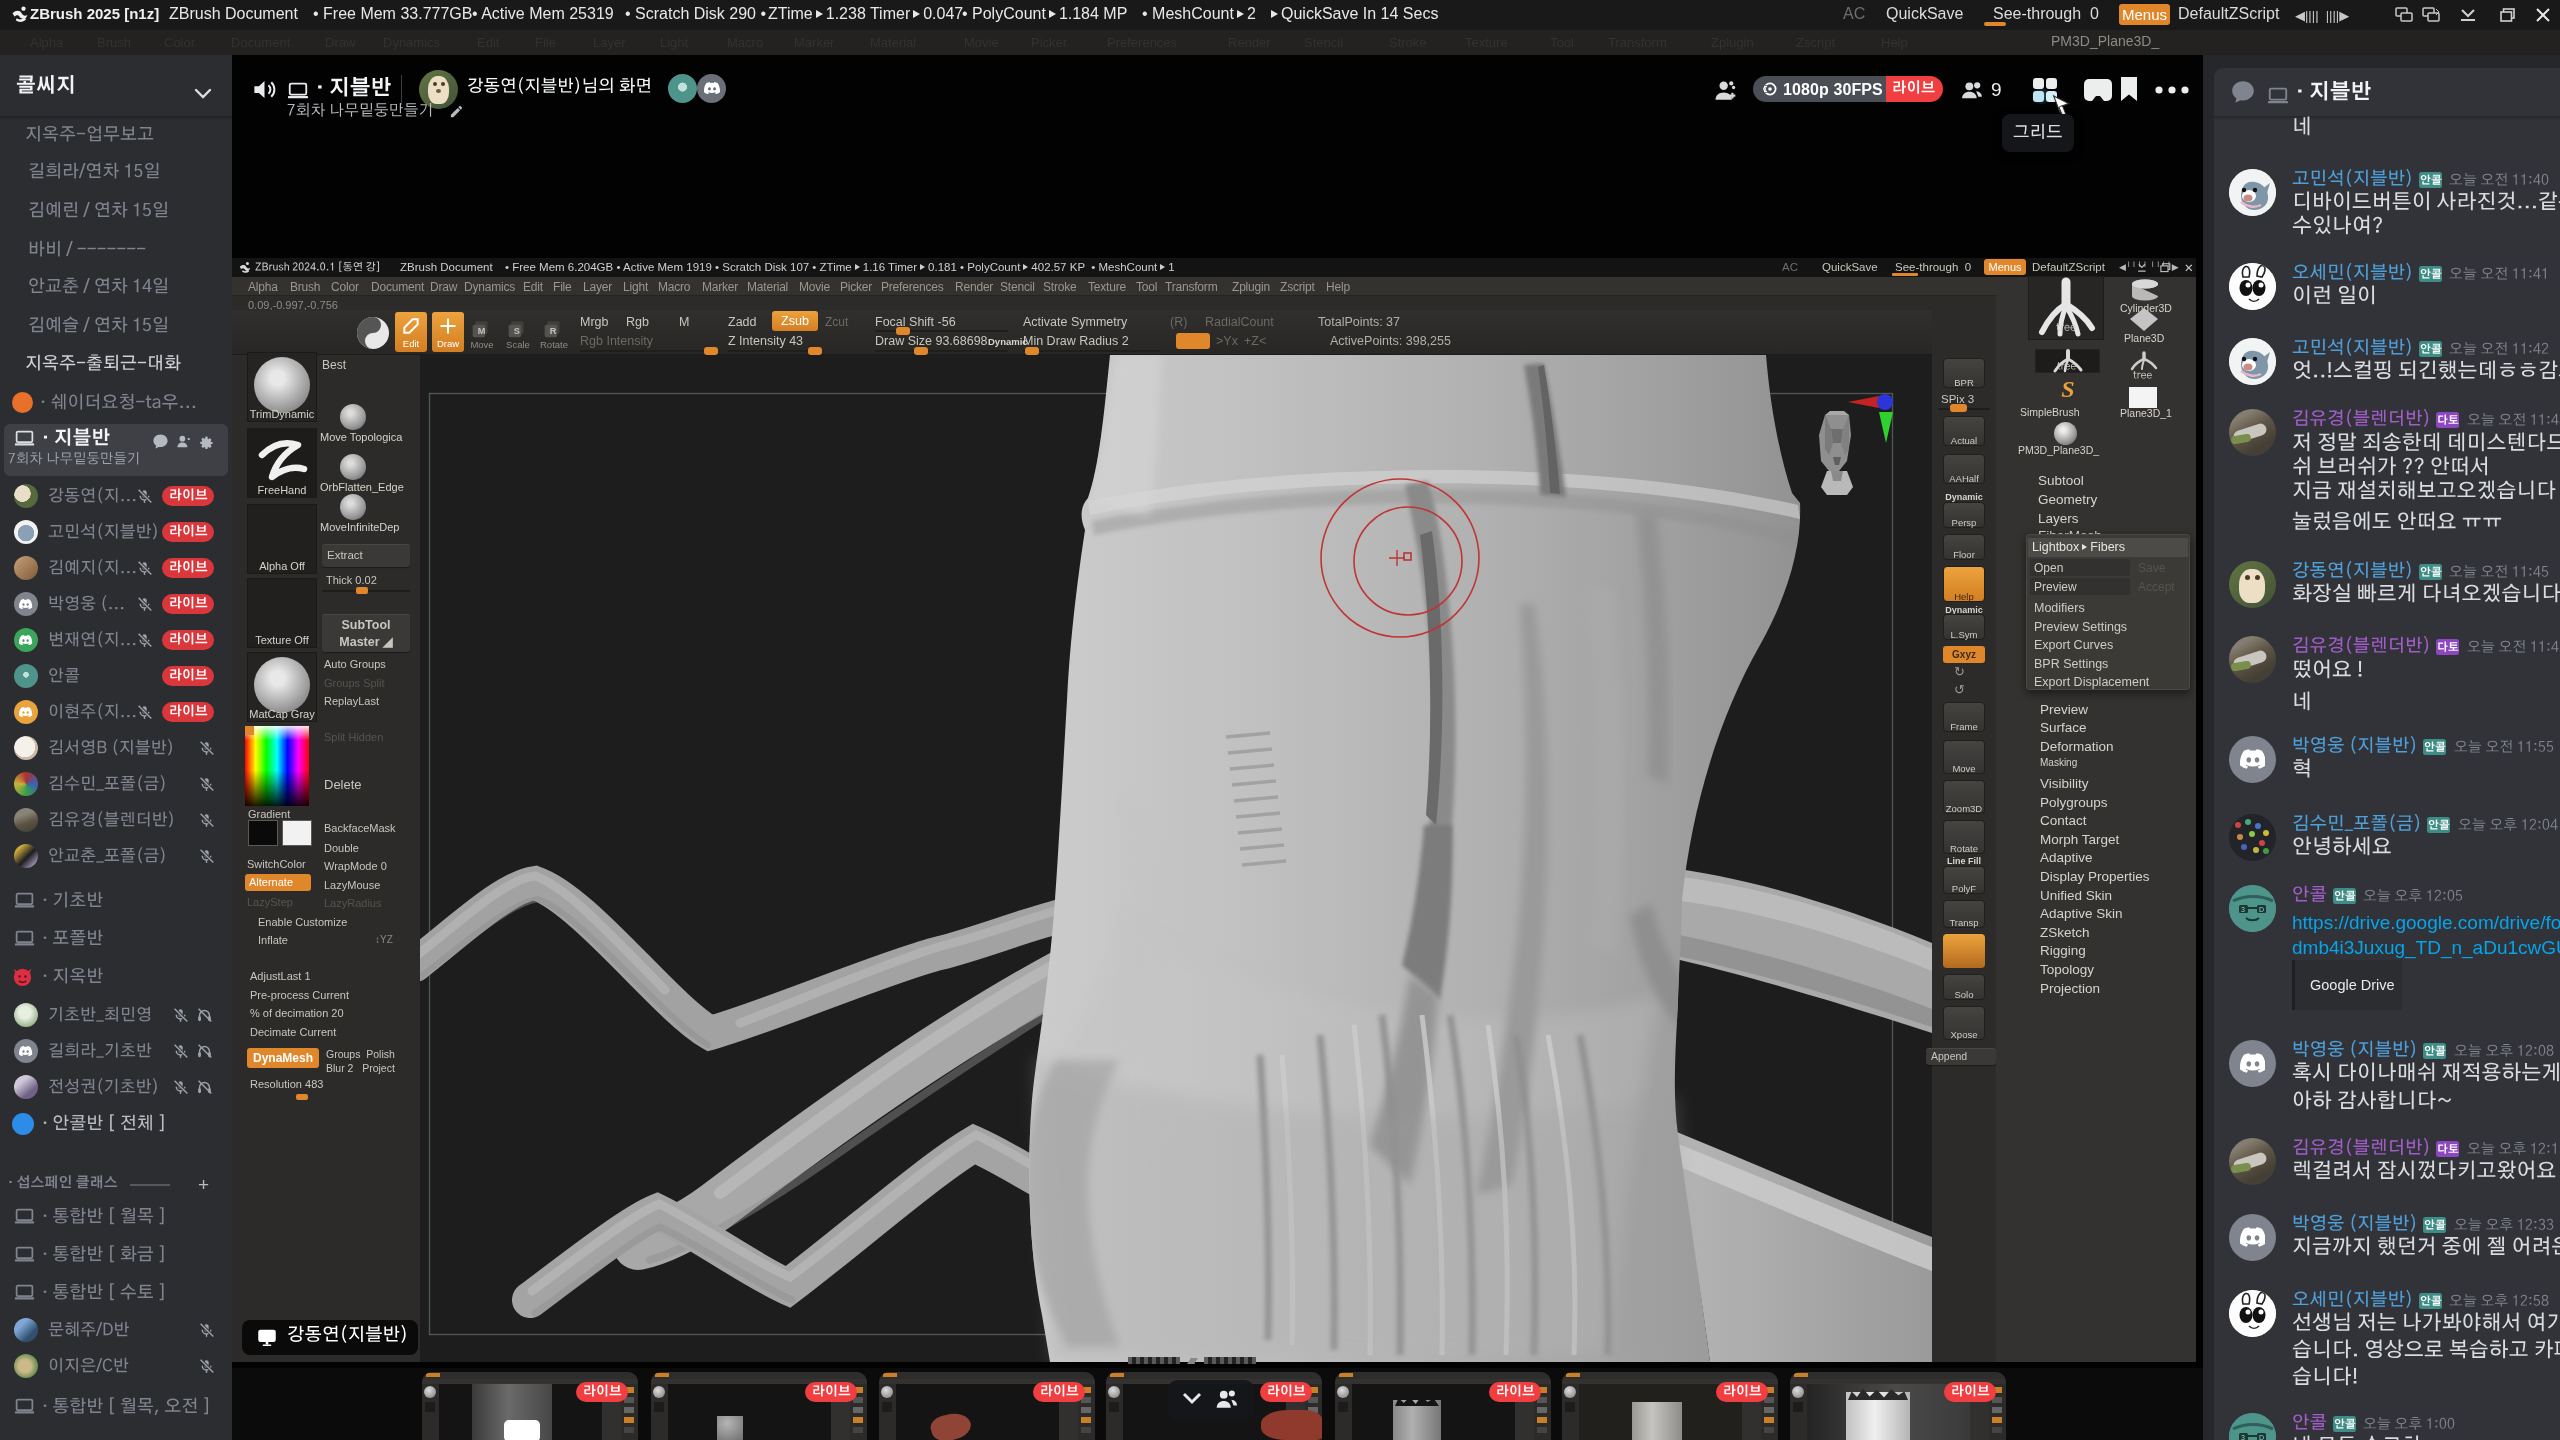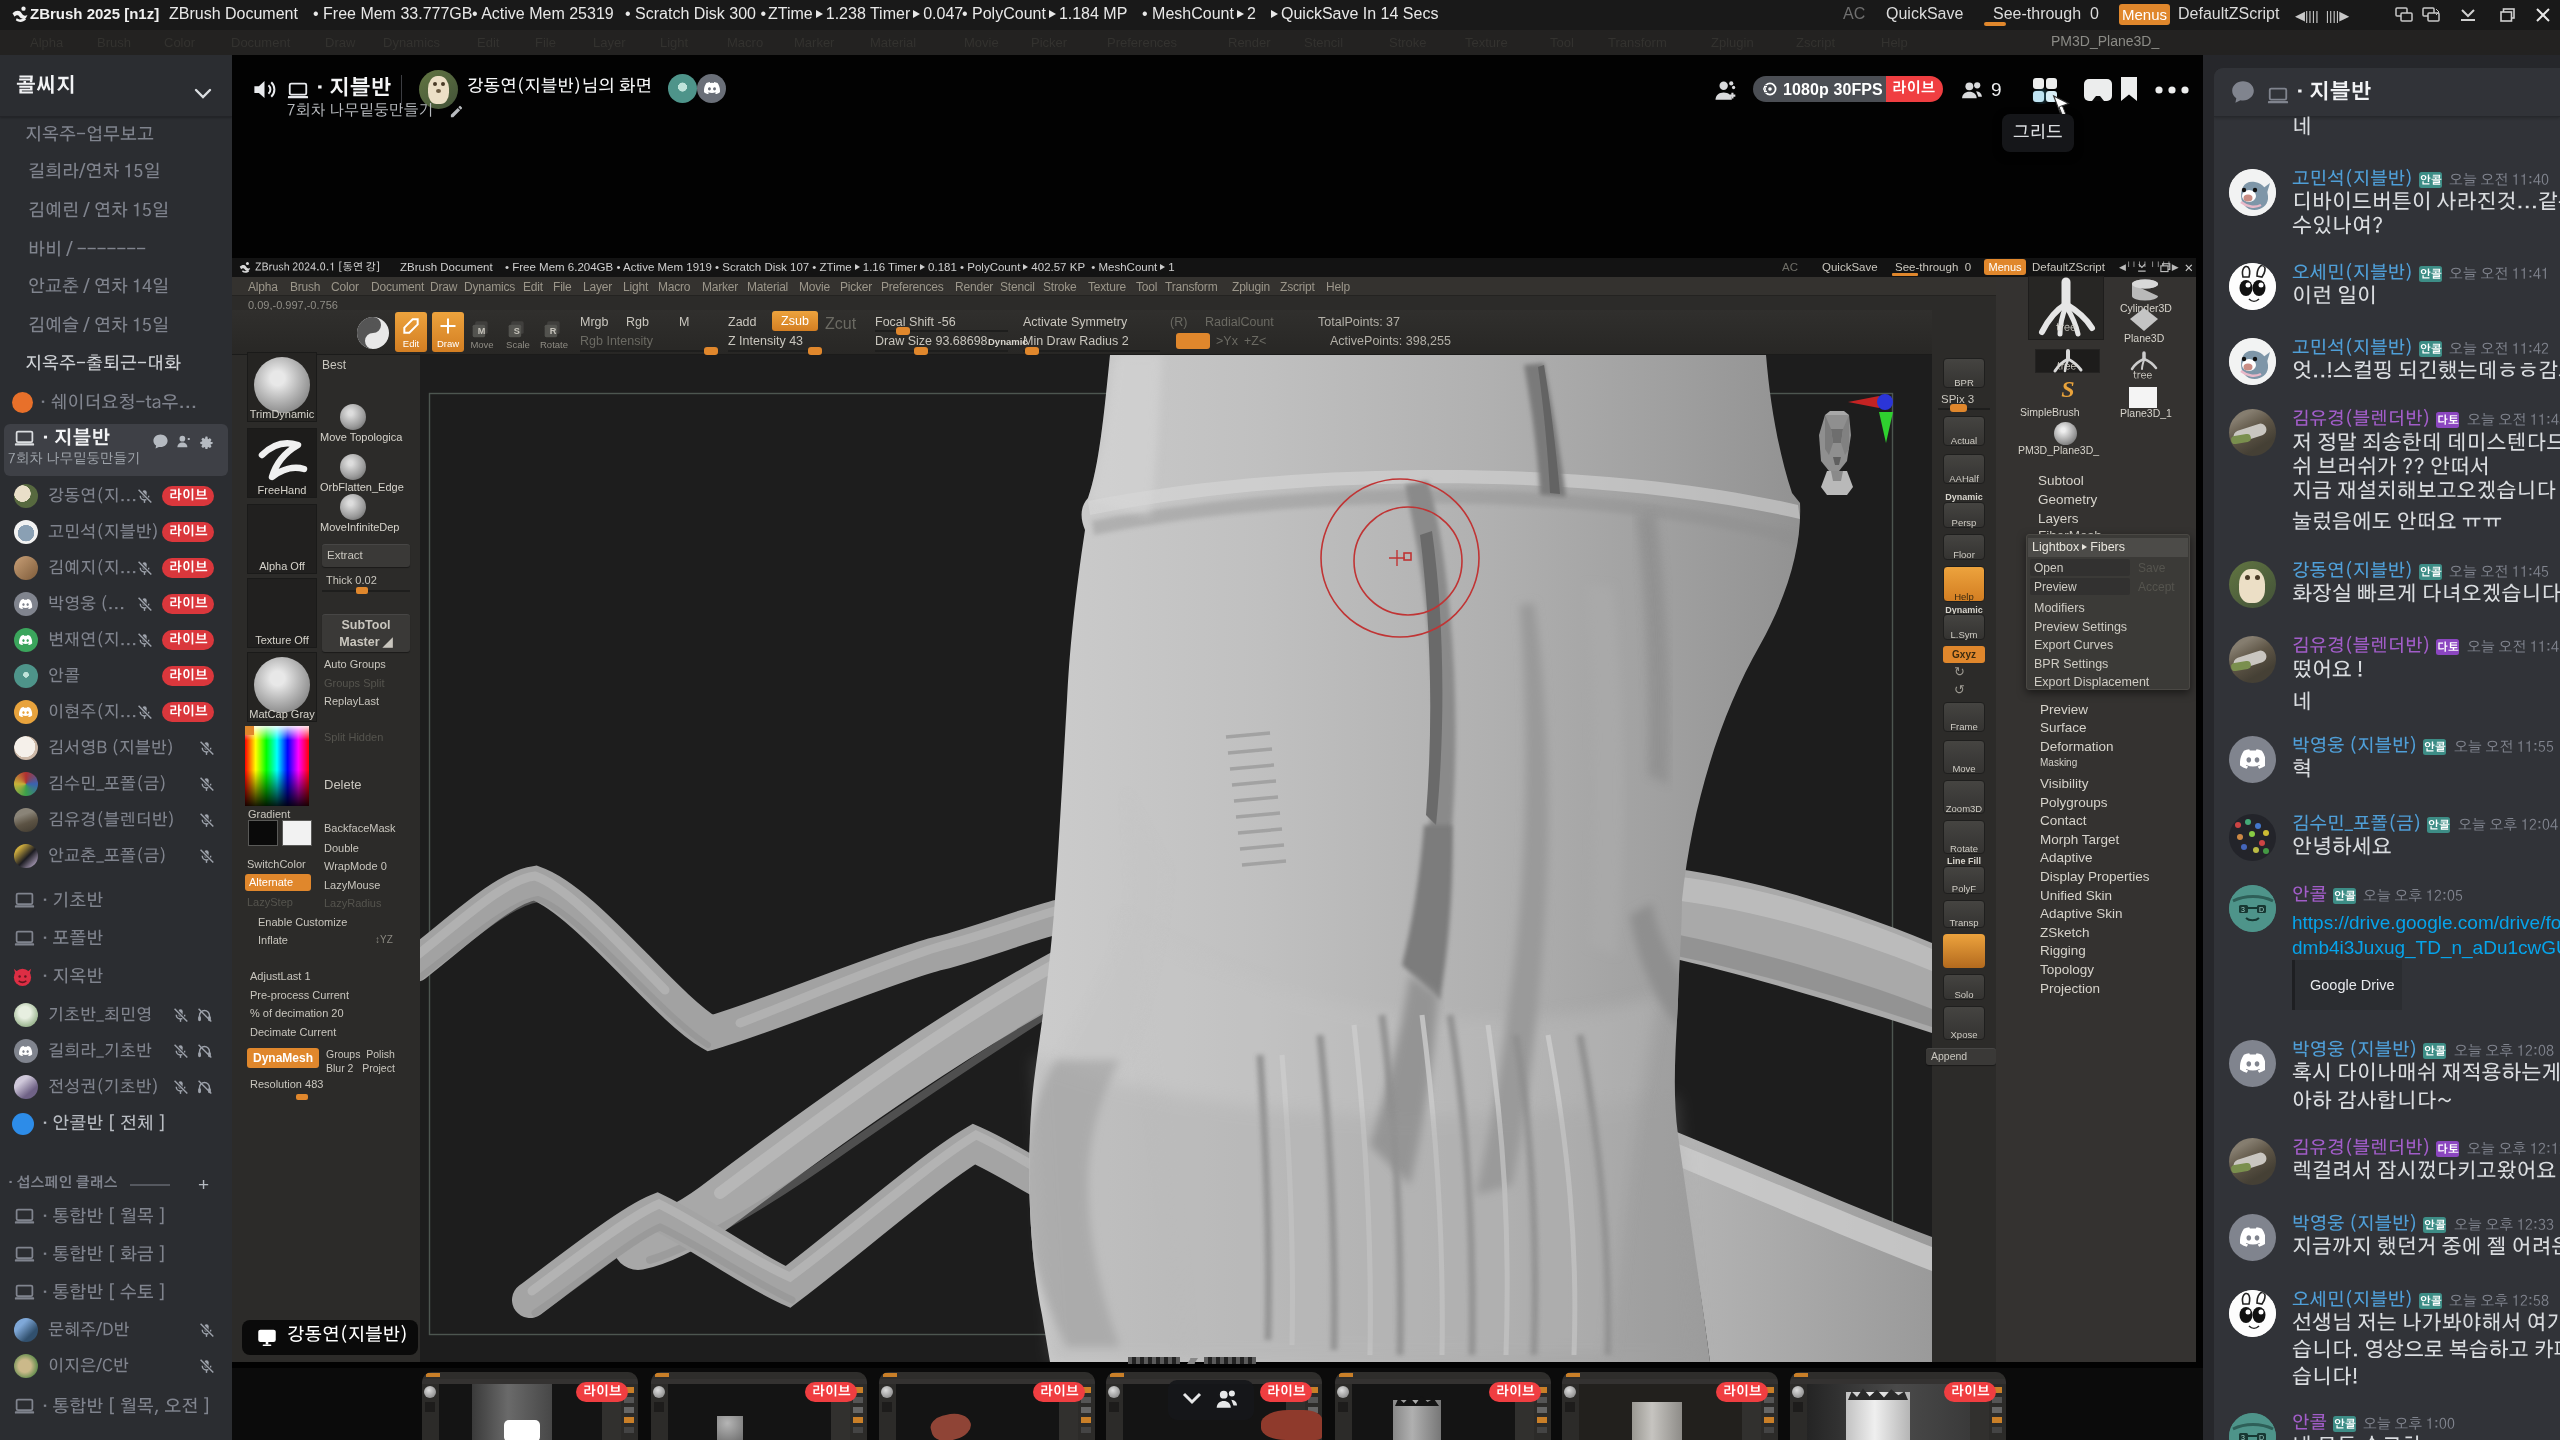--- a/index.html
+++ b/index.html
@@ -26,21 +26,21 @@
 <div class="tbar">
     <svg class="ic" style="left:10px;top:5px" width="20" height="20" viewBox="0 0 24 24">
       <circle cx="16.2" cy="4.4" r="2.6" fill="#f0f0f0"></circle>
       <path d="M3 10c4-4 9-4 11 0 1.6 3 4 3.4 7 2l-2 4c-3 1.4-6 .4-7.6-2C9.8 11.5 7 12 5.5 14Z" fill="#f0f0f0"></path>
       <path d="M8 16c2.5 2 6 2 9-1l2.2 2.4c-3.4 3.4-8.4 3.8-12.2 1Z" fill="#f0f0f0"></path>
     </svg>
     <span class="it" style="left:30px;font-weight:600;color:#f0f0f0"><span style="font-size:15px">ZBrush 2025 [n1z]</span></span>
     <span class="it" style="left:169px;font-weight:400;color:#e8e8e8">ZBrush Document</span>
     <span class="it" style="left:313px;font-weight:400;color:#e8e8e8">• Free Mem 33.777GB</span>
     <span class="it" style="left:472px;font-weight:400;color:#e8e8e8">• Active Mem 25319</span>
-    <span class="it" style="left:625px;font-weight:400;color:#e8e8e8">• Scratch Disk 300 •</span>
+    <span class="it" style="left:625px;font-weight:400;color:#e8e8e8">• Scratch Disk 290 •</span>
     <span class="it" style="left:768px;font-weight:400;color:#e8e8e8">ZTime<i class="tri"></i>1.238 Timer<i class="tri"></i>0.047</span>
     <span class="it" style="left:962px;font-weight:400;color:#e8e8e8">• PolyCount<i class="tri"></i>1.184 MP</span>
     <span class="it" style="left:1142px;font-weight:400;color:#e8e8e8">• MeshCount<i class="tri"></i>2</span>
     <span class="it" style="left:1268px;font-weight:400;color:#e8e8e8"><i class="tri"></i>QuickSave In 14 Secs</span>
     <span class="it" style="left:1843px;font-weight:400;color:#6f6f6f">AC</span>
     <span class="it" style="left:1886px;font-weight:400;color:#dcdcdc">QuickSave</span>
     <span class="it" style="left:1993px;font-weight:400;color:#dcdcdc">See-through&nbsp; 0</span>
     <span class="it" style="left:2178px;font-weight:400;color:#dcdcdc">DefaultZScript</span>
     <div class="ab" style="left:1984px;top:22px;width:22px;height:4px;background:#e0872c;border-radius:2px"></div>
     <div class="ab" style="left:2119px;top:4px;width:51px;height:21px;background:#e0872c;border-radius:3px;color:#fff;font-size:15px;text-align:center;line-height:21px">Menus</div>
@@ -1005,21 +1005,21 @@
     <svg class="ic" style="left:311px;top:60px" width="20" height="20" viewBox="0 0 24 24">
       <rect x="5" y="4" width="15" height="15" rx="2" fill="#403f3d"></rect>
       <rect x="2" y="8" width="15" height="15" rx="2" fill="#575652" opacity=".9"></rect>
       <text x="8" y="19" font-size="11" fill="#c5c2ba" font-family="sans-serif" font-weight="bold">R</text>
     </svg>
     <span class="ab" style="left:307px;top:81px;width:30px;text-align:center;color:#8f8c84;font-size:9.5px">Rotate</span>
     <span class="ab" style="left:348px;top:57px;color:#c9c6be;font-size:12.5px;white-space:nowrap">Mrgb</span>
     <span class="ab" style="left:394px;top:57px;color:#c9c6be;font-size:12.5px;white-space:nowrap">Rgb</span>
     <span class="ab" style="left:447px;top:57px;color:#c9c6be;font-size:12.5px;white-space:nowrap">M</span>
     <span class="ab" style="left:496px;top:57px;color:#c9c6be;font-size:12.5px;white-space:nowrap">Zadd</span>
-    <span class="ab" style="left:593px;top:57px;color:#6b6a63;font-size:16px;white-space:nowrap">Zcut</span>
+    <span class="ab" style="left:593px;top:57px;color:#6b6a63;font-size:12px;white-space:nowrap">Zcut</span>
     <span class="ab" style="left:348px;top:76px;color:#6b6a63;font-size:12.5px;white-space:nowrap">Rgb Intensity</span>
     <span class="ab" style="left:496px;top:76px;color:#c9c6be;font-size:12.5px;white-space:nowrap">Z Intensity 43</span>
     <span class="ab" style="left:643px;top:57px;color:#c9c6be;font-size:12.5px;white-space:nowrap">Focal Shift -56</span>
     <span class="ab" style="left:643px;top:76px;color:#c9c6be;font-size:12.5px;white-space:nowrap">Draw Size 93.68698</span>
     <span class="ab" style="left:791px;top:57px;color:#c9c6be;font-size:12.5px;white-space:nowrap">Activate Symmetry</span>
     <span class="ab" style="left:791px;top:76px;color:#c9c6be;font-size:12.5px;white-space:nowrap">Min Draw Radius 2</span>
     <span class="ab" style="left:938px;top:57px;color:#6b6a63;font-size:12.5px;white-space:nowrap">(R)</span>
     <span class="ab" style="left:973px;top:57px;color:#6b6a63;font-size:12.5px;white-space:nowrap">RadialCount</span>
     <span class="ab" style="left:984px;top:76px;color:#6b6a63;font-size:12.5px;white-space:nowrap">&gt;Yx</span>
     <span class="ab" style="left:1012px;top:76px;color:#6b6a63;font-size:12.5px;white-space:nowrap">+Z&lt;</span>

